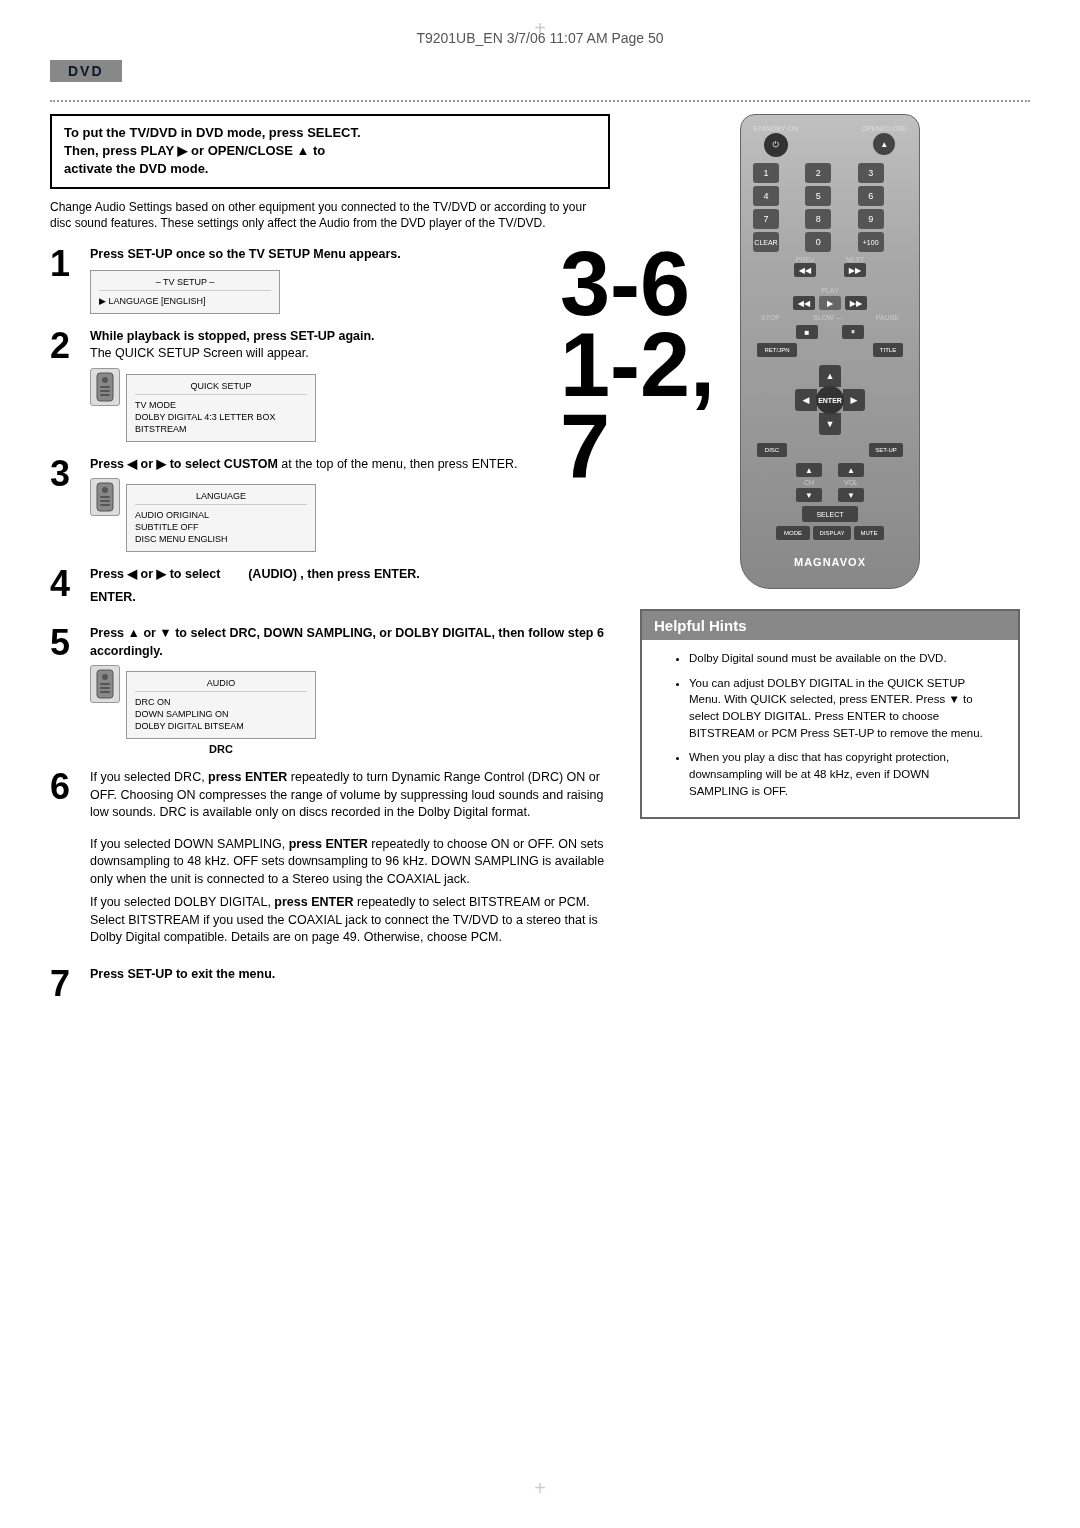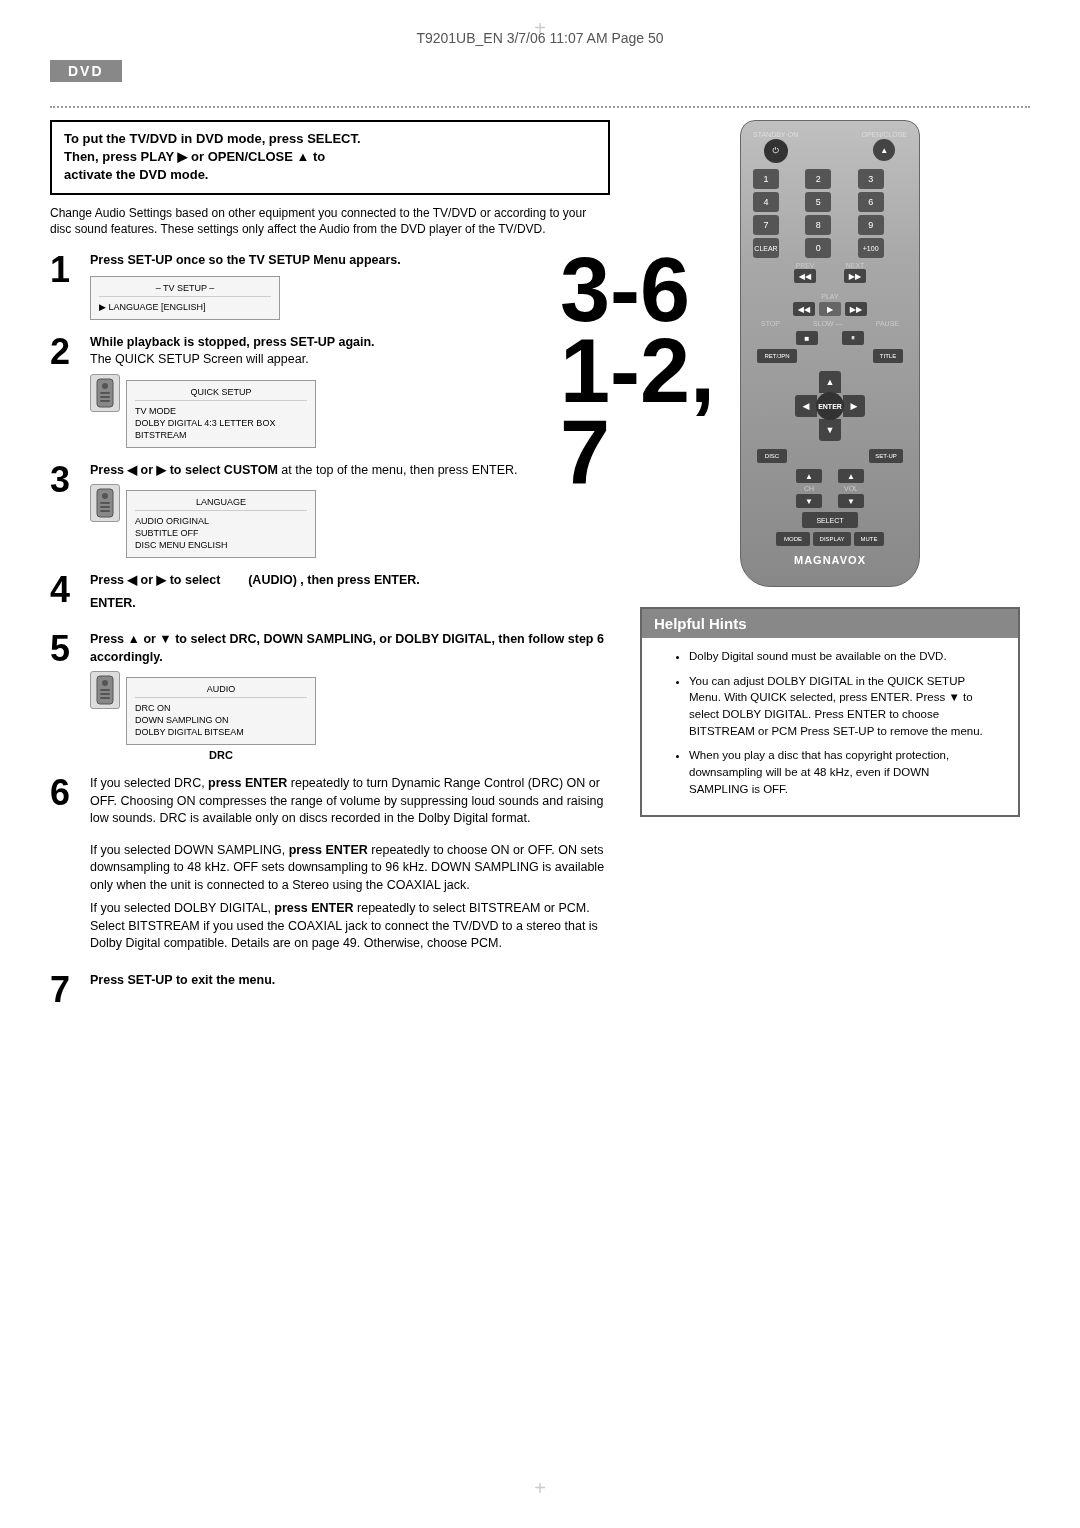--- a/index.html
+++ b/index.html
@@ -26,26 +26,26 @@
       font-size: 14px;
       color: #555;
       margin-bottom: 14px;
       text-align: center;
     }
 
     
     .dvd-badge {
       display: inline-block;
       background: #888;
-      color: #ffffff;
+      color: #0f172a;
       font-size: 14px;
       font-weight: bold;
       padding: 3px 18px;
       letter-spacing: 2px;
-      margin-bottom: 16px;
+      margin-bottom: 10px;
     }
 
     
     .page-title {
       font-size: 42px;
       font-weight: bold;
       color: #000;
       margin-bottom: 8px;
       line-height: 1.1;
     }
@@ -362,21 +362,21 @@
     .remote-section {
       position: relative;
     }
 
     .magnavox-label {
       text-align: center;
       font-size: 11px;
       font-weight: bold;
       letter-spacing: 1px;
       color: #fff;
-      margin-top: 8px;
+      margin-top: 16px;
     }
 
     .transport-btn {
       width: 22px;
       height: 14px;
       background: #444;
       border-radius: 2px;
       display: flex;
       align-items: center;
       justify-content: center;

